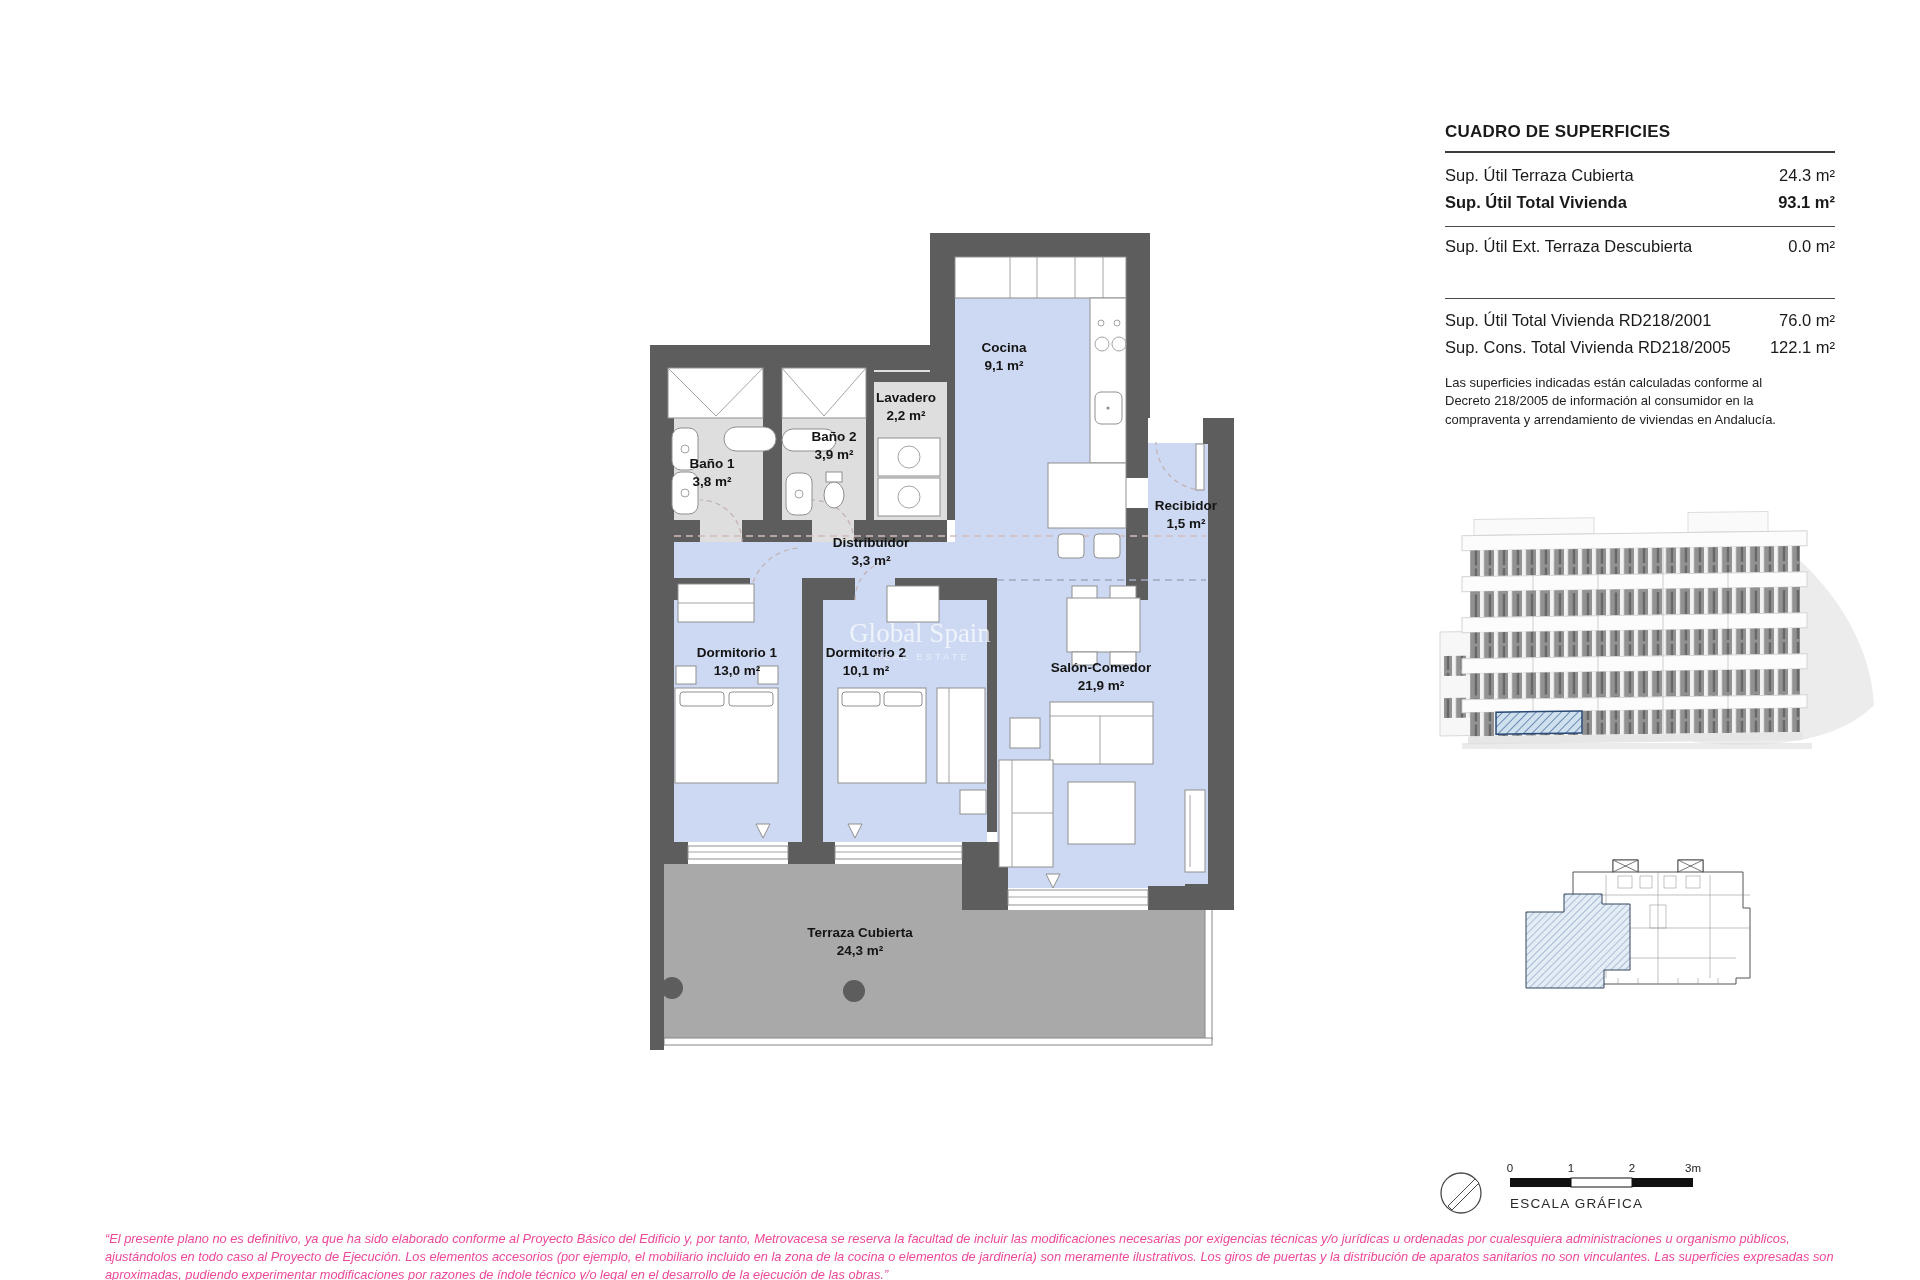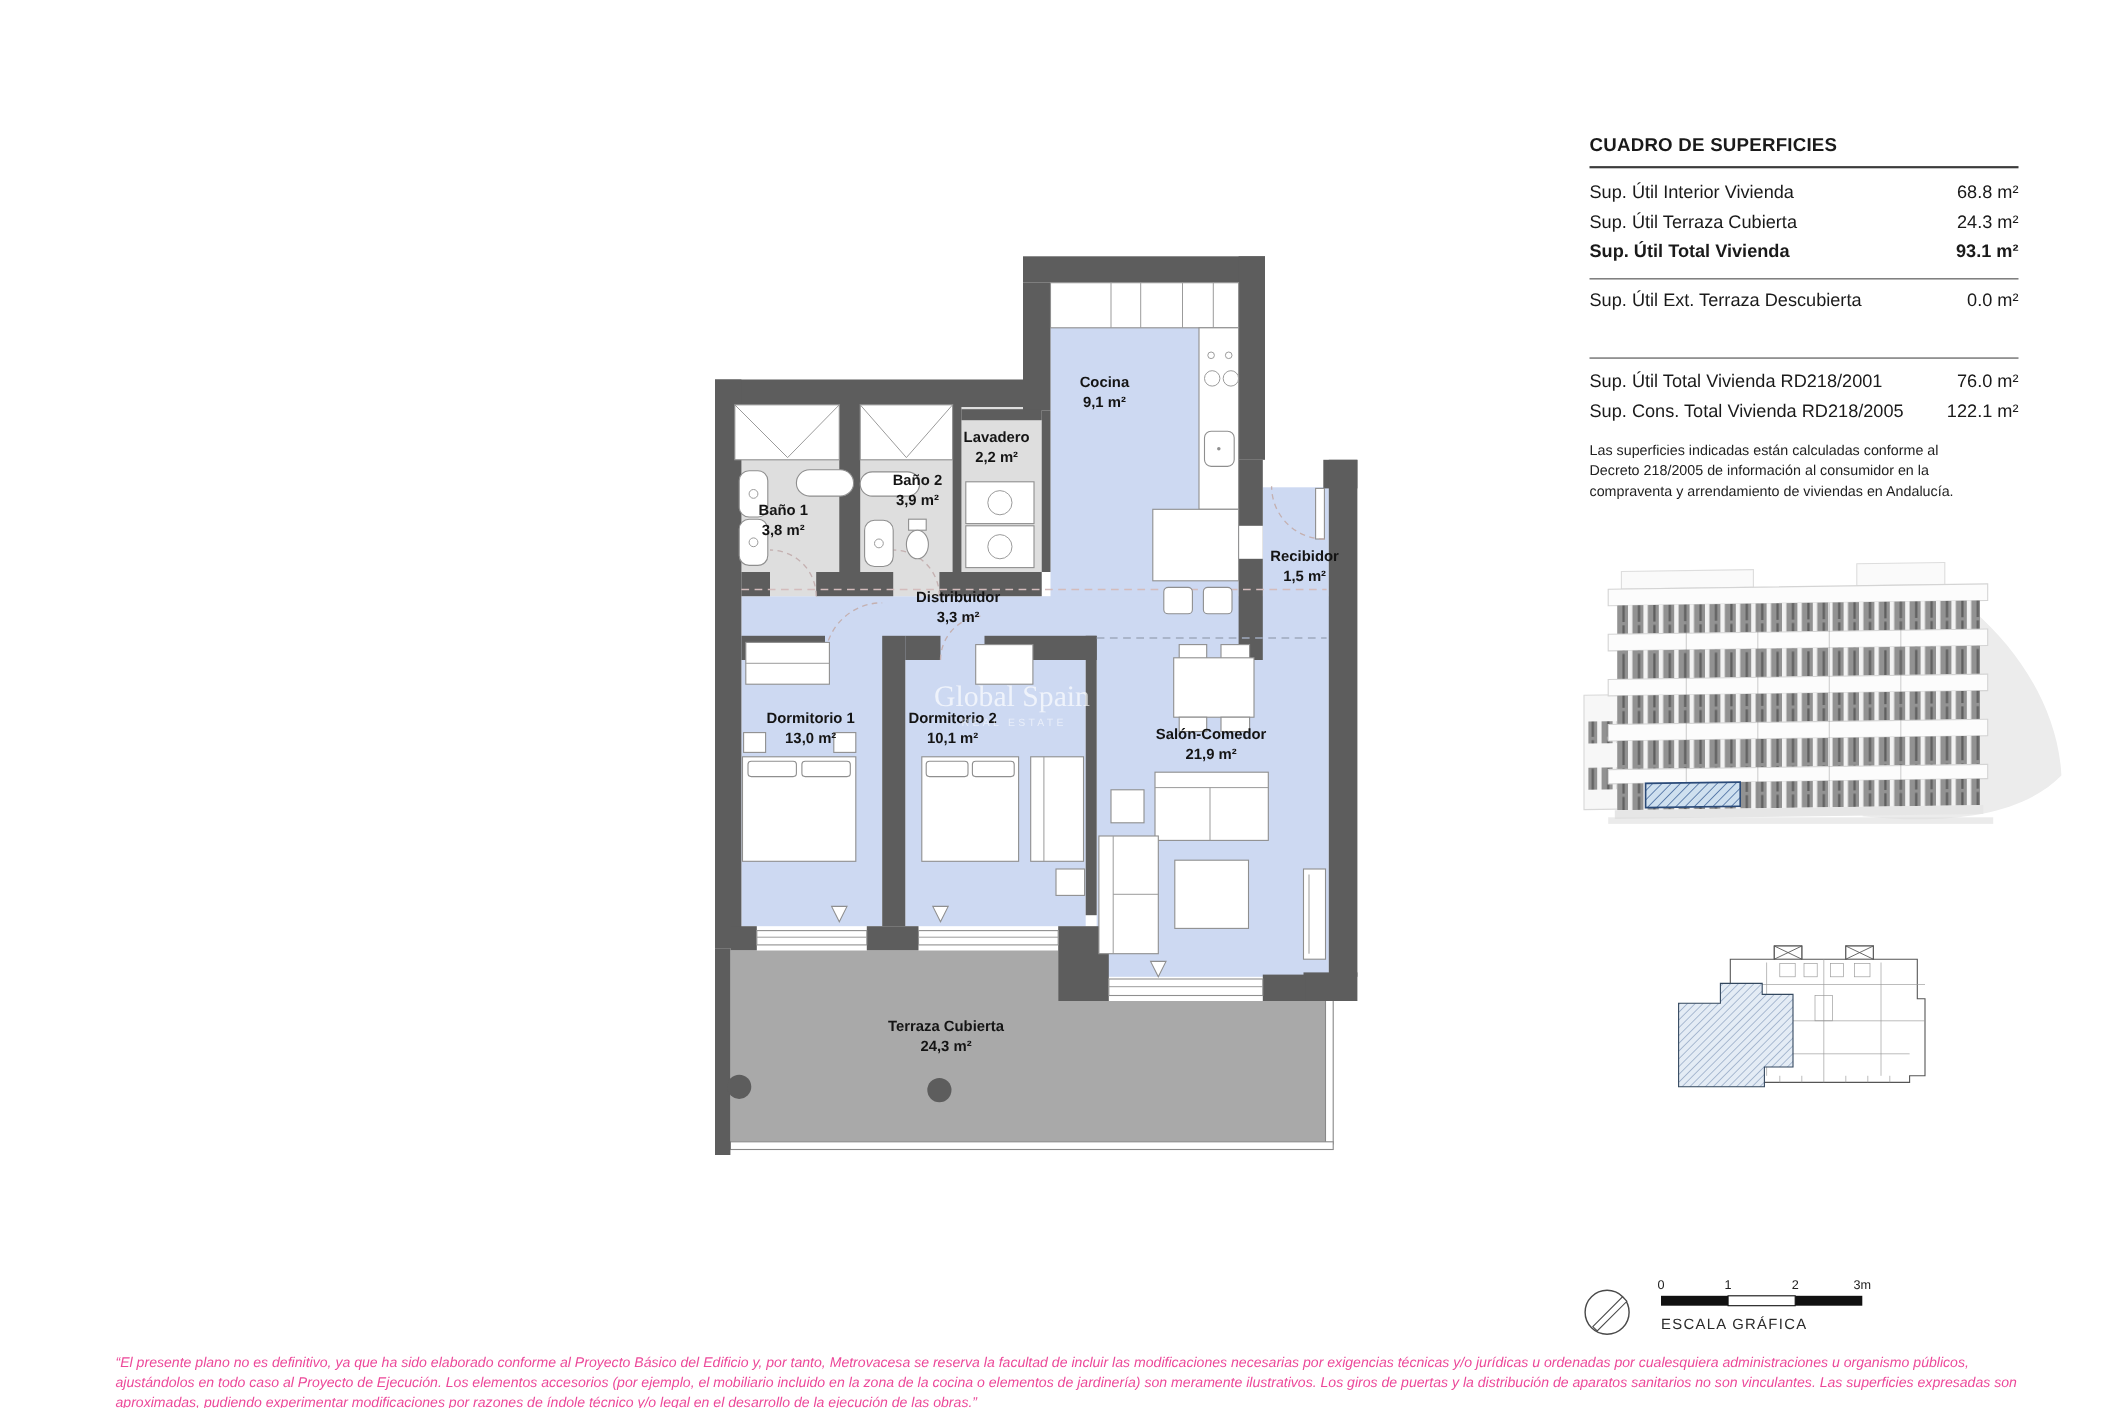--- a/index.html
+++ b/index.html
@@ -233,24 +233,20 @@
       <text class="wm1" x="920" y="642">Global Spain</text>
       <text class="wm2" x="922" y="660">REAL ESTATE</text>
     </g>
   </svg>
 
 
   <div class="abs" id="surface-table">
     <div class="heading">CUADRO DE SUPERFICIES</div>
     <div class="rows-a">
       <div class="srow">
-          <span>Sup. Útil Interior Vivienda</span>
-          <span>68.8 m²</span>
-        </div>
-      <div class="srow">
           <span>Sup. Útil Terraza Cubierta</span>
           <span>24.3 m²</span>
         </div>
       <div class="srow bold">
           <span>Sup. Útil Total Vivienda</span>
           <span>93.1 m²</span>
         </div>
     </div>
     <hr class="rule" id="rule1">
     <div class="srow">

